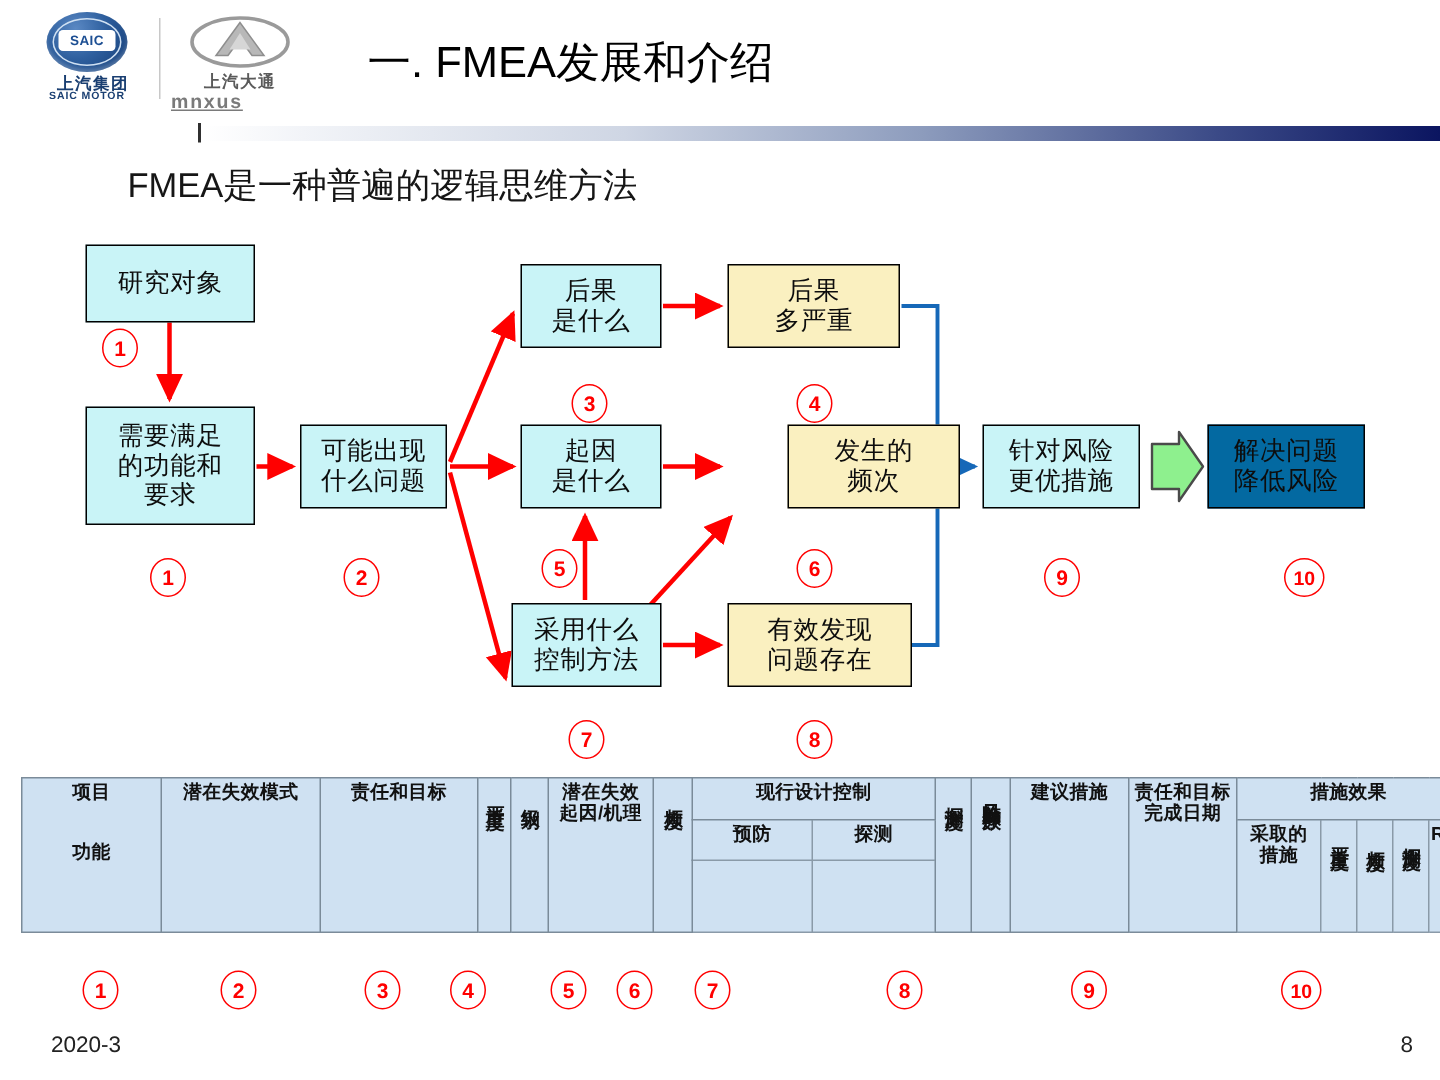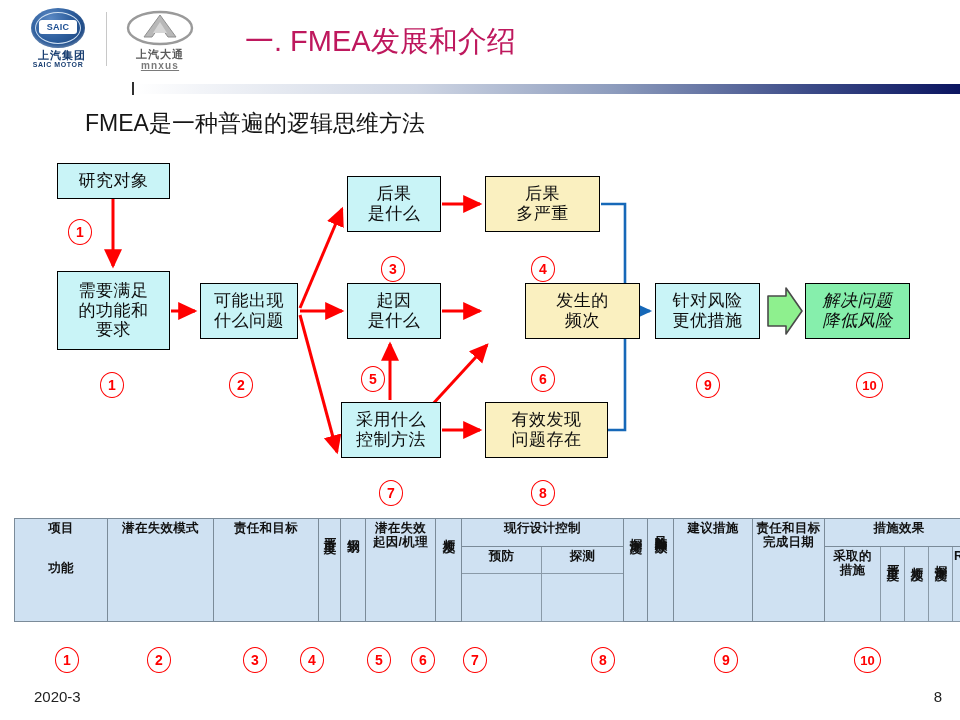--- a/index.html
+++ b/index.html
@@ -25,38 +25,38 @@
     text-align:center;letter-spacing:.3px;}
   .saic-cn{position:absolute;left:4px;top:40px;width:88px;text-align:center;font-size:11px;
     font-weight:bold;color:#1a3f72;letter-spacing:1px;}
   .saic-en{position:absolute;left:0;top:53px;width:88px;text-align:center;font-size:7px;
     font-weight:bold;color:#1a3f72;letter-spacing:.6px;}
   .logo-sep{position:absolute;left:92px;top:4px;width:1px;height:54px;background:#c8c8c8;}
   .logo-maxus{position:absolute;left:100px;top:0;width:92px;height:62px;}
   .maxus-mark{position:absolute;left:12px;top:2px;width:68px;height:36px;}
   .maxus-cn{position:absolute;left:0;top:39px;width:92px;text-align:center;font-size:11px;
     font-weight:bold;color:#5a5a5a;letter-spacing:1px;}
-  .maxus-en{position:absolute;left:0;top:52px;width:92px;text-align:center;font-size:10px;
+  .maxus-en{position:absolute;left:0;top:52px;width:92px;text-align:left;font-size:13px;
     font-weight:bold;color:#7a7a7a;letter-spacing:1.2px;text-decoration:underline;}
 
-  .slide-title{position:absolute;left:245px;top:22px;font-size:29px;color:#be185d;
+  .slide-title{position:absolute;left:245px;top:22px;font-size:29px;color:#000000;
     letter-spacing:0px;white-space:nowrap;}
   .title-bar{position:absolute;left:136px;top:84px;width:824px;height:10px;
     background:linear-gradient(to right,#ffffff 0%,#f2f4f8 8%,#cfd6e4 34%,#8d9cbd 58%,#3b4a87 82%,#0b1560 100%);}
   .title-tick{position:absolute;left:132px;top:82px;width:2px;height:13px;background:#303030;}
 
   .subtitle{position:absolute;left:85px;top:108px;font-size:23px;color:#161616;white-space:nowrap;}
 
   
   .box{position:absolute;border:1.4px solid #000;box-sizing:border-box;
     display:flex;align-items:center;justify-content:center;text-align:center;
     font-size:17px;line-height:1.16;color:#0d0d0d;letter-spacing:.5px;white-space:pre-line;}
   .cyan{background:#c9f4f7;}
   .yellow{background:#faf0c0;}
-  .green{background:#86efac;font-style:italic;}
+  .green{background:#0369a1;}
 
   
   .circ{position:absolute;width:24px;height:26px;border:1.5px solid #ff0000;border-radius:50%;
     color:#ff0000;font-size:14px;font-weight:bold;display:flex;align-items:center;
     justify-content:center;box-sizing:border-box;background:transparent;}
   .circ.wide{width:27px;font-size:13px;}
 
   
   .wires{position:absolute;left:0;top:0;width:960px;height:720px;pointer-events:none;}
 
@@ -139,21 +139,21 @@
     <line x1="442" y1="430" x2="480" y2="430" stroke="#ff0000" stroke-width="3" marker-end="url(#ah-red)"></line>
 
     <polyline points="601,204 625,204 625,430 601,430" fill="none" stroke="#1668b8" stroke-width="2.6"></polyline>
     <line x1="601" y1="311" x2="625" y2="311" stroke="#1668b8" stroke-width="2.6"></line>
     <line x1="625" y1="311" x2="650" y2="311" stroke="#1668b8" stroke-width="2.6" marker-end="url(#ah-blue)"></line>
 
     <path d="M768 296 L786 296 L786 288 L802 311 L786 334 L786 326 L768 326 Z" fill="#8ef08e" stroke="#4a4a4a" stroke-width="1.6" stroke-linejoin="round"></path>
   </svg>
 
   <div id="flow-boxes">
-      <div class="box cyan" style="left: 57px; top: 163px; width: 113px; height: 36px;">研究对象</div>
+      <div class="box cyan" style="left: 57px; top: 163px; width: 113px; height: 52px;">研究对象</div>
       <div class="box cyan" style="left: 57px; top: 271px; width: 113px; height: 79px;">需要满足
 的功能和
 要求</div>
       <div class="box cyan" style="left: 200px; top: 283px; width: 98px; height: 56px;">可能出现
 什么问题</div>
       <div class="box cyan" style="left: 347px; top: 176px; width: 94px; height: 56px;">后果
 是什么</div>
       <div class="box yellow" style="left: 485px; top: 176px; width: 115px; height: 56px;">后果
 多严重</div>
       <div class="box cyan" style="left: 347px; top: 283px; width: 94px; height: 56px;">起因

